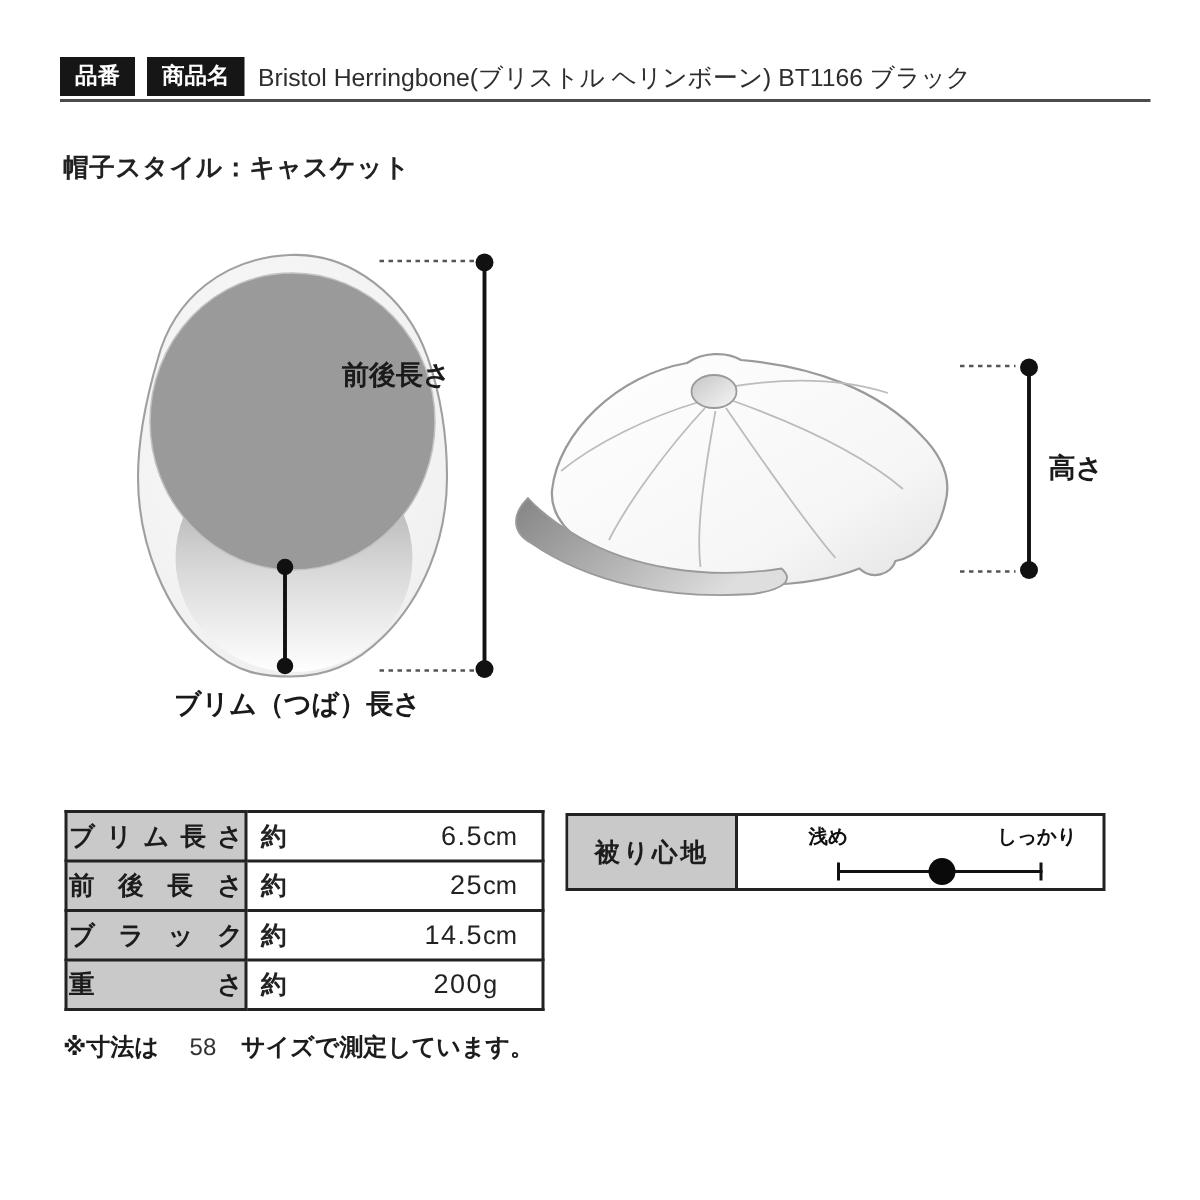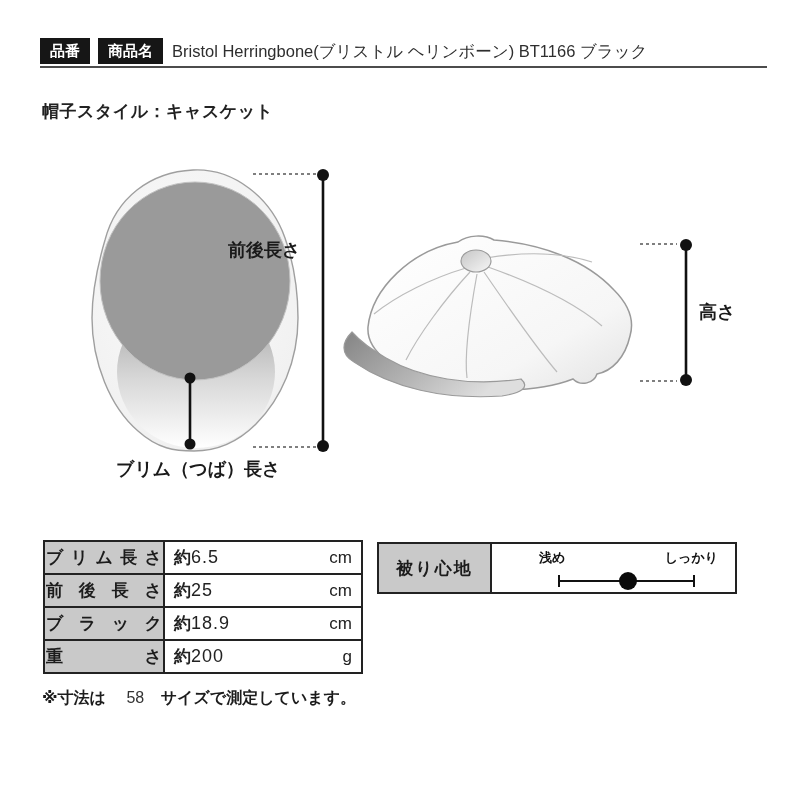--- a/index.html
+++ b/index.html
@@ -29,22 +29,22 @@
   
   .spec-table { position: absolute; left: 43px; top: 540px; width: 320px;
     border-collapse: collapse; }
   .spec-table td { border: 2px solid #222; height: 33px; font-size: 17px; }
   .spec-table td.lbl { background: #c9c9c9; width: 120px; font-weight: bold;
     padding: 0 1px; text-align: justify; text-align-last: justify;
     text-justify: inter-character; color: #1c1c1c; }
   .spec-table td.val { background: #fff; padding: 0; }
   .val-flex { display: flex; align-items: center; width: 100%; padding: 0 9px; }
   .val-prefix { flex: 0 0 auto; font-weight: bold; }
-  .val-num { flex: 1 1 auto; text-align: left; font-size: 18px; letter-spacing: 1px; }
-  .val-unit { flex: 0 0 auto; min-width: 30px; text-align: right; }
+  .val-num { flex: 1 1 auto; text-align: right; font-size: 18px; letter-spacing: 1px; }
+  .val-unit { flex: 0 0 auto; min-width: 30px; }
 
   
   .fit-panel { position: absolute; left: 377px; top: 542px; width: 360px; height: 52px;
     border: 2px solid #222; display: flex; background: #fff; }
   .fit-label { width: 113px; background: #c9c9c9; border-right: 2px solid #222;
     display: flex; align-items: center; justify-content: center; font-size: 17px;
     font-weight: bold; text-align: justify; color: #1c1c1c; letter-spacing: 2px; }
   .fit-body { flex: 1; position: relative; margin-left: 32px; }
   .fit-ends { display: flex; justify-content: space-between; font-size: 13px;
     color: #111; padding: 5px 17px 0 15px; font-weight: 600; }
@@ -175,21 +175,21 @@
           <span class="val-num">25</span>
           <span class="val-unit">cm</span>
         </div>
           </td>
       </tr>
       <tr>
         <td class="lbl">ブラック</td>
         <td class="val">
             <div class="val-flex">
           <span class="val-prefix">約</span>
-          <span class="val-num">18.9</span>
+          <span class="val-num">14.5</span>
           <span class="val-unit">cm</span>
         </div>
           </td>
       </tr>
       <tr>
         <td class="lbl">重さ</td>
         <td class="val">
             <div class="val-flex">
           <span class="val-prefix">約</span>
           <span class="val-num">200</span>

